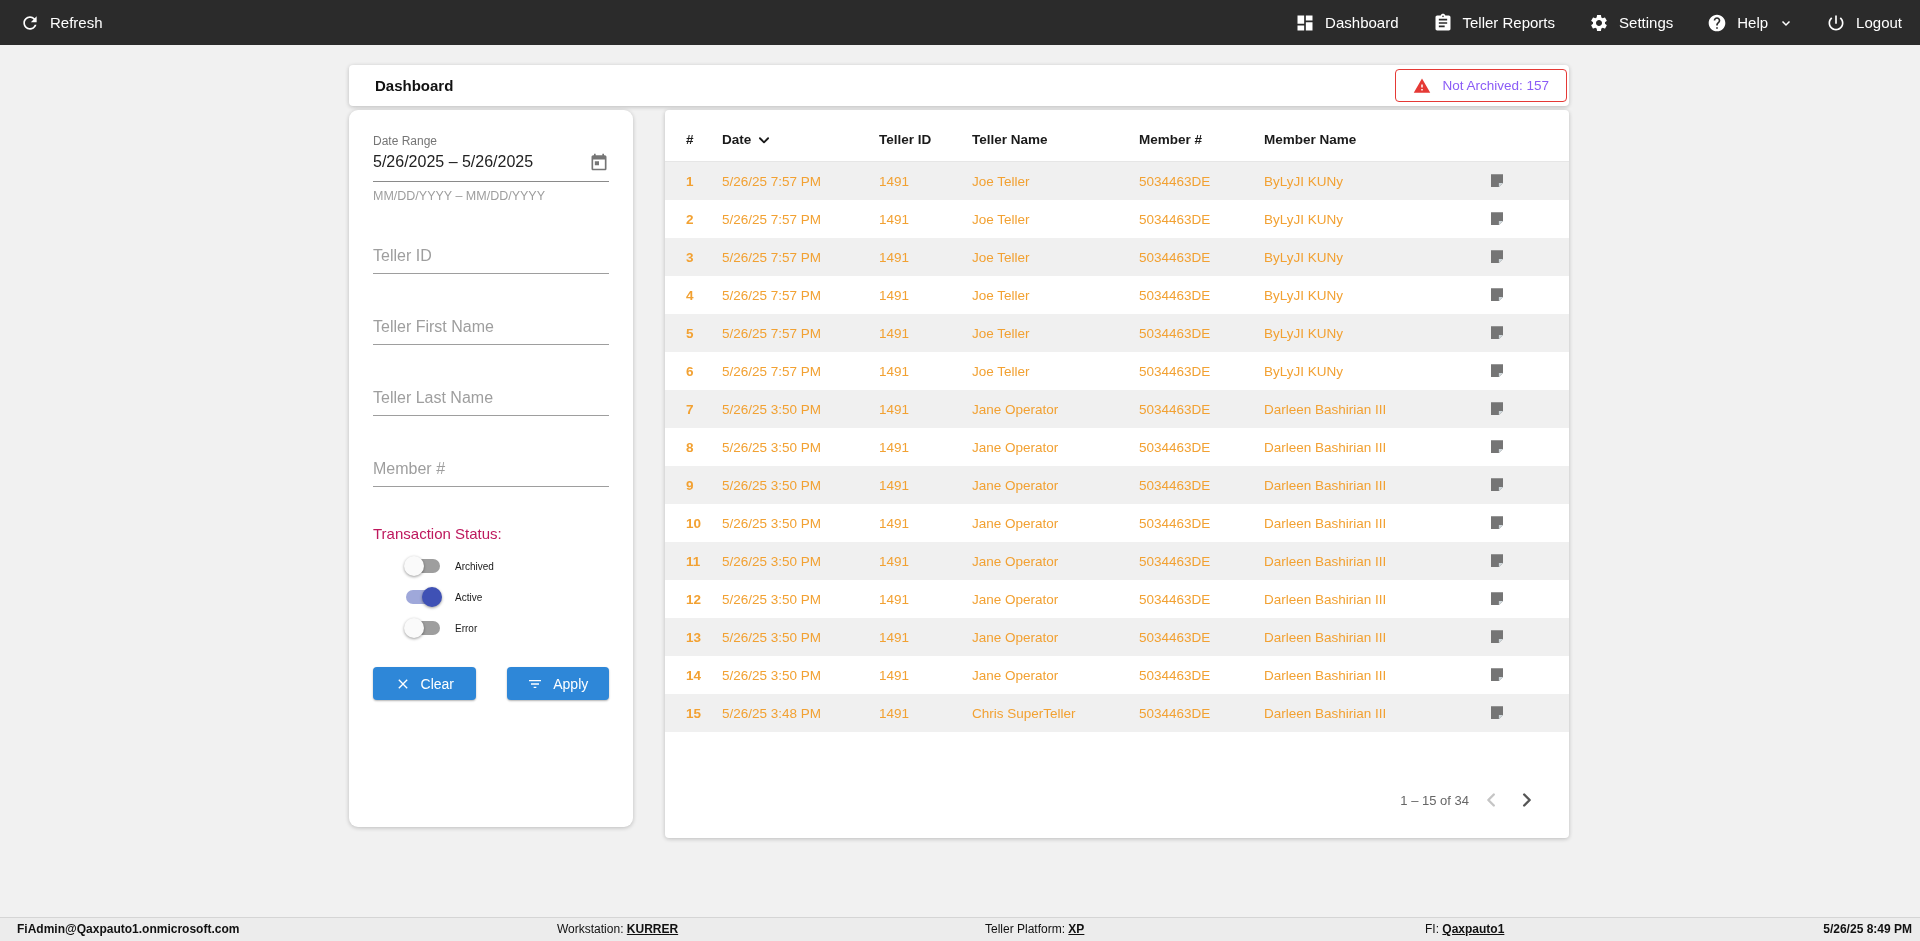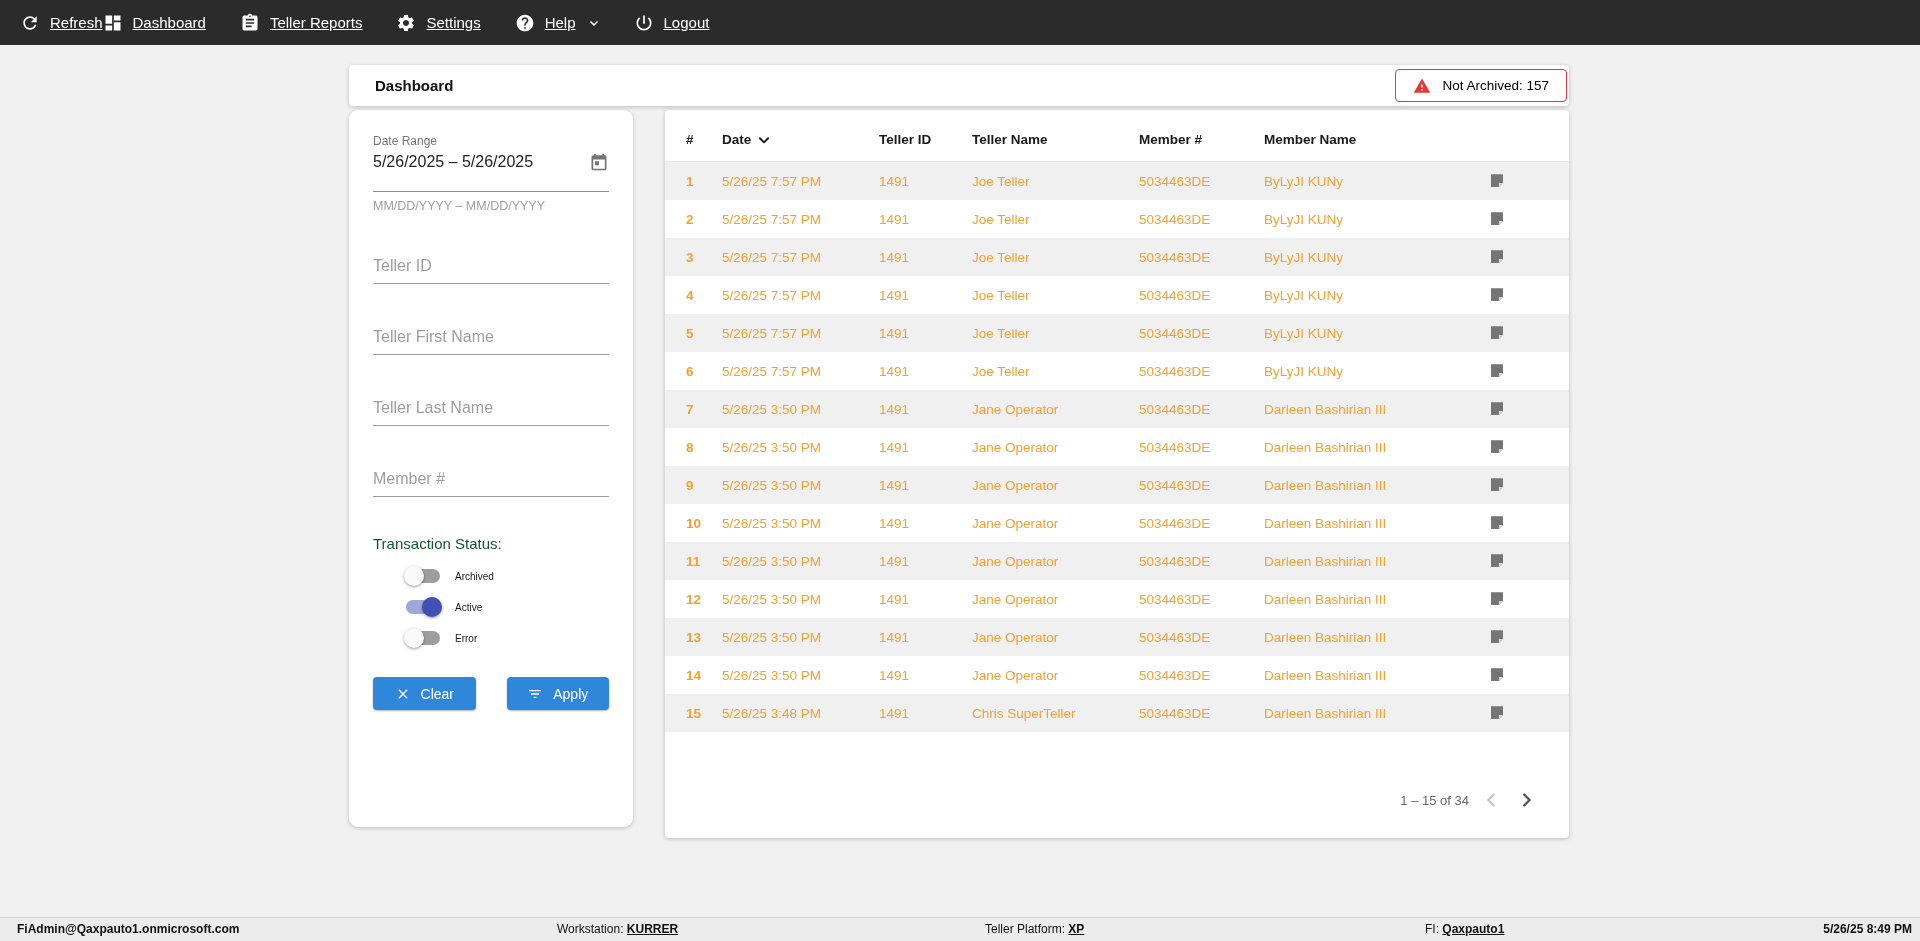--- a/index.html
+++ b/index.html
@@ -1,41 +1,41 @@
 <!DOCTYPE html>
 <html><head>
 <meta charset="utf-8">
 <style>
   * { margin:0; padding:0; box-sizing:border-box; }
   html,body { width:1920px; height:941px; overflow:hidden; font-family:"Liberation Sans", sans-serif; background:#f1f1f1; }
 
   
-  .topbar { height:45px; background:#2b2b2b; color:#fff; display:flex; align-items:center; padding:0 18px 0 20px;text-decoration:underline; }
+  .topbar { height:45px; background:#2b2b2b; color:#fff; display:flex; justify-content:space-between; align-items:center; padding:0 18px 0 20px; }
   .tb-item { display:flex; align-items:center; gap:10px; font-size:15px; cursor:pointer; white-space:nowrap; }
   .tb-right { display:flex; align-items:center; gap:34px; }
   .tb-icon { width:20px; height:20px; flex:0 0 auto; }
   .chev { width:12px; height:12px; margin-left:2px; }
 
   
   main { position:relative; height:872px; background:#f1f1f1; }
   .card { position:absolute; background:#fff; border-radius:4px; box-shadow:0 1px 4px rgba(0,0,0,.22); }
 
   .header-card { left:349px; top:20px; width:1220px; height:41px; display:flex; align-items:center; }
   .page-title { font-size:15px; font-weight:700; color:#111; margin-left:26px; }
-  .badge { position:absolute; right:2px; top:4px; height:33px; display:flex; align-items:center; gap:11px; padding:4px 17px; border:1px solid #e53935; border-radius:4px; color:#000000; font-size:13.5px; background:#fff; cursor:pointer; }
+  .badge { position:absolute; right:2px; top:4px; height:33px; display:flex; align-items:center; gap:11px; padding:4px 17px; border:1px solid #e53935; border-radius:4px; color:#8b5cf6; font-size:13.5px; background:#fff; cursor:pointer; }
 
   
   .sidebar-card { left:349px; top:65px; width:284px; height:717px; padding:24px;border-radius:9px; }
   .field-label { font-size:12px; color:#757575; }
-  .date-row { display:flex; justify-content:space-between; align-items:center; margin-top:4px; padding-bottom:19px; border-bottom:1px solid #8a8a8a; font-size:16px; color:#222; cursor:text; }
+  .date-row { display:flex; justify-content:space-between; align-items:center; margin-top:4px; padding-bottom:9px; border-bottom:1px solid #8a8a8a; font-size:16px; color:#222; cursor:text; }
   .cal-btn { width:20px; height:20px; cursor:pointer; }
   .hint { font-size:12.5px; color:#9e9e9e; margin-top:7px; }
   .mat-input { display:block; width:100%; border:none; border-bottom:1px solid #9e9e9e; background:transparent; font-size:16px; color:#222; padding:4px 0 8px 0; margin-top:40px; outline:none; font-family:"Liberation Sans",sans-serif; }
   .mat-input::placeholder { color:#9e9e9e; }
-  .status-label { margin-top:38px; font-size:15px; color:#14532d; }
+  .status-label { margin-top:38px; font-size:15px; color:#be185d; }
   .toggle-row { display:flex; align-items:center; gap:15px; margin-top:17px; margin-left:33px; font-size:10px; color:#1a1a1a; cursor:pointer; }
   .toggle { width:34px; height:14px; border-radius:7px; background:#9e9e9e; position:relative; flex:0 0 auto; }
   .toggle .thumb { position:absolute; width:20px; height:20px; border-radius:50%; background:#fafafa; top:-3px; left:-2px; box-shadow:0 1px 3px rgba(0,0,0,.4); }
   .toggle.on { background:#9fa8da; }
   .toggle.on .thumb { background:#3f51b5; left:auto; right:-2px; }
   .btn-row { display:flex; gap:31px; margin-top:32px; }
   .btn { display:flex; align-items:center; justify-content:center; gap:10px; background:#2e87d8; color:#fff; border:none; border-radius:4px; font-size:14px; height:33px; width:104px; cursor:pointer; box-shadow:0 1px 2px rgba(0,0,0,.3); font-family:"Liberation Sans",sans-serif; }
   .btn svg { width:16px; height:16px; }
 
   

